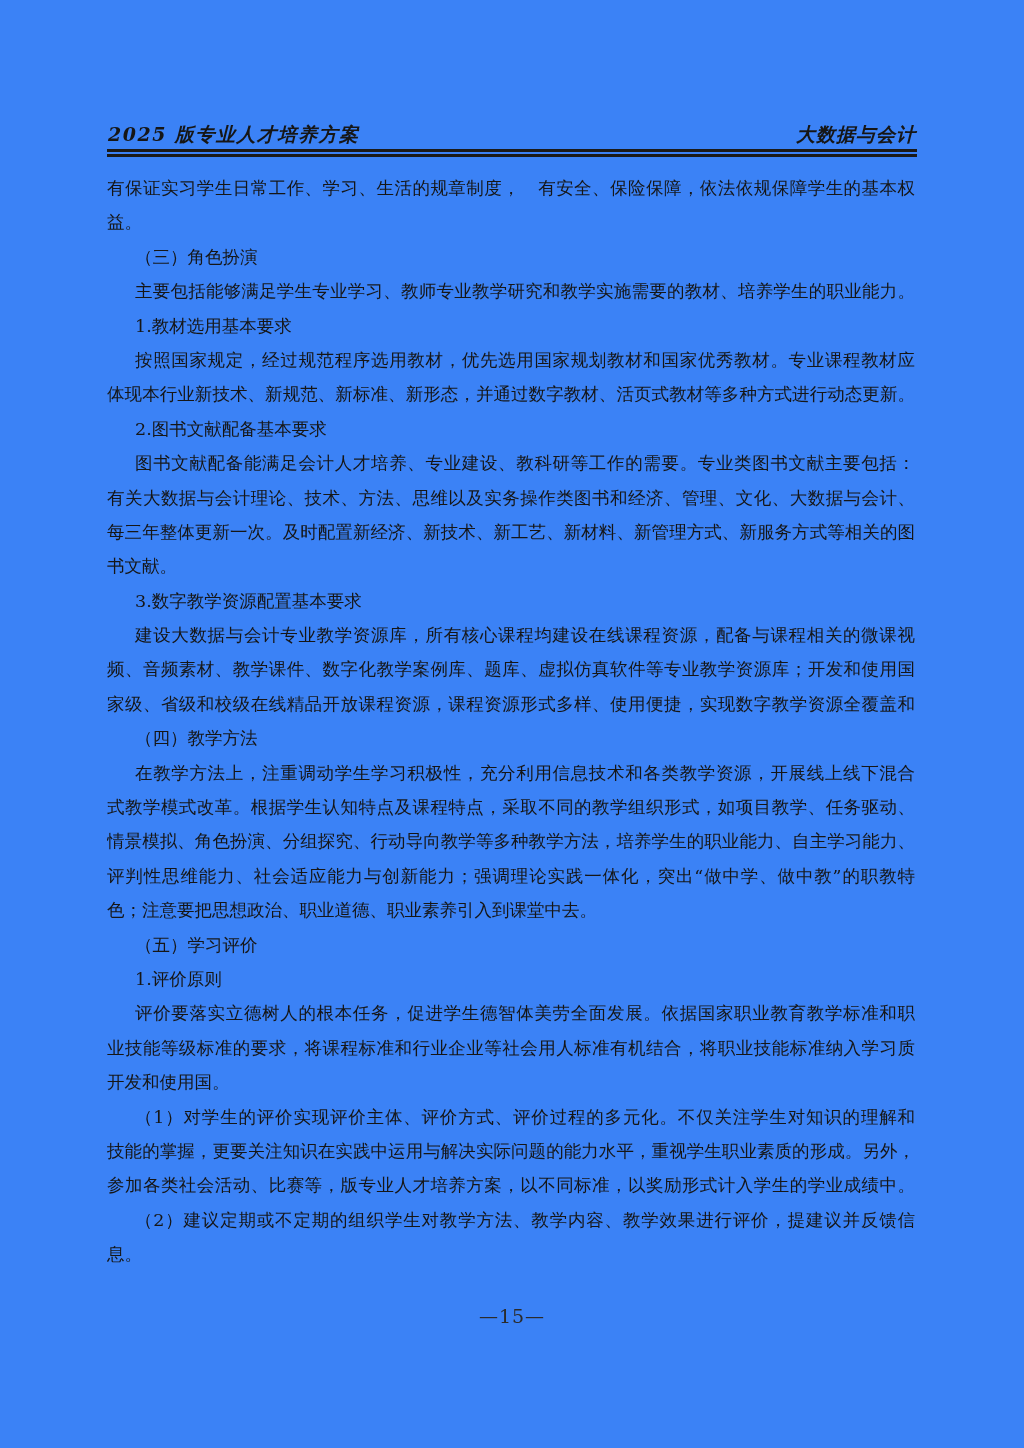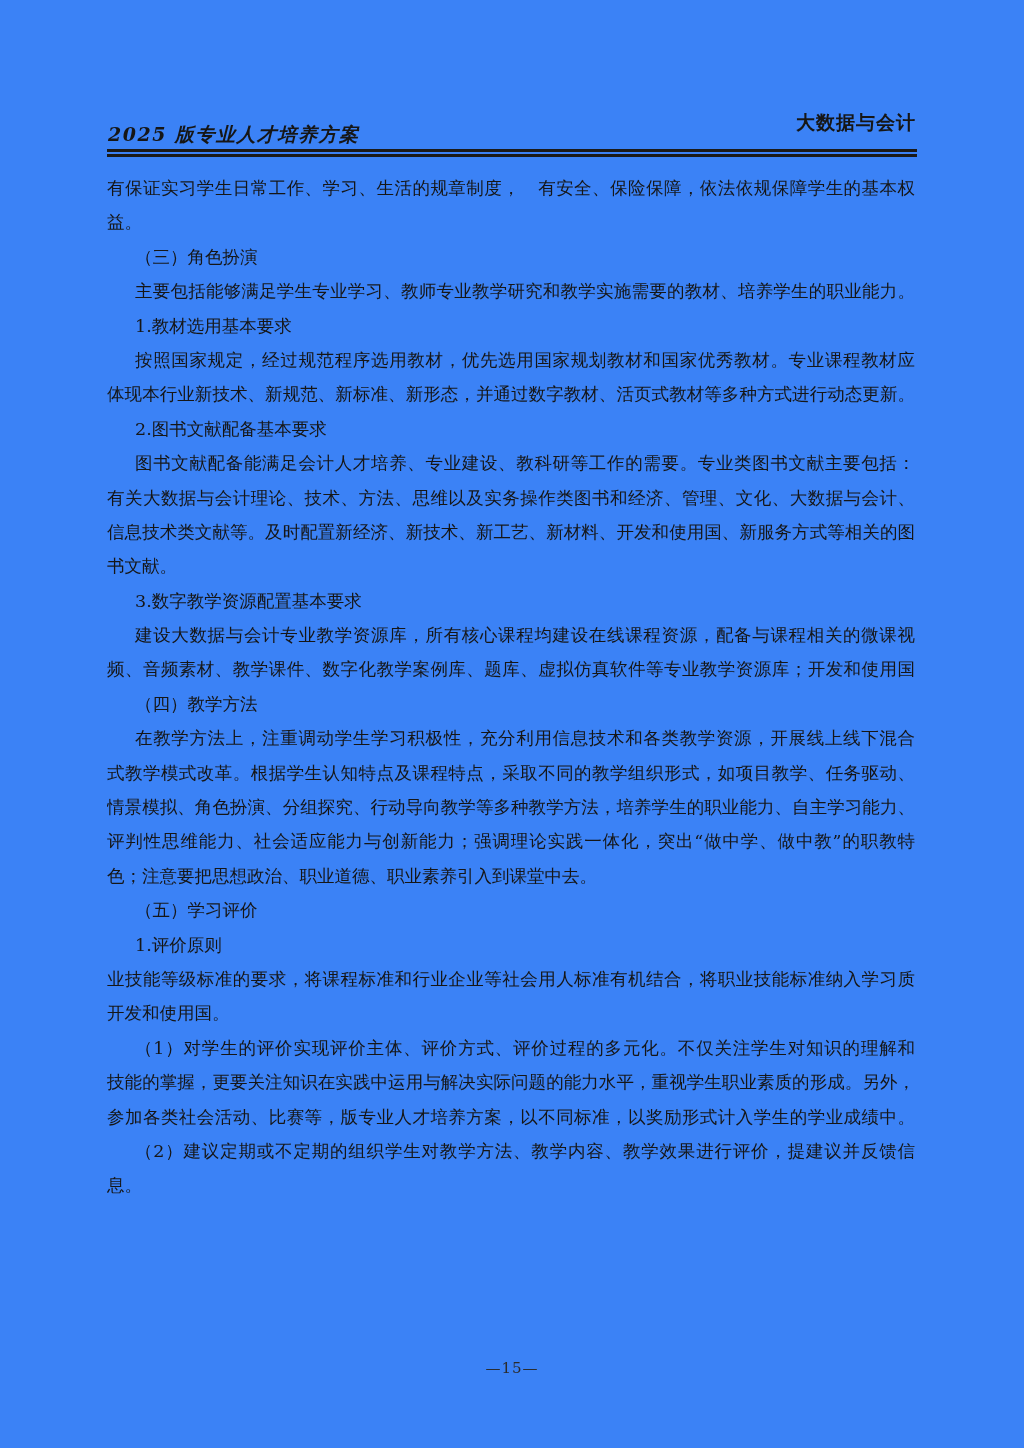--- a/index.html
+++ b/index.html
@@ -25,25 +25,26 @@
     line-height: 26px;
     font-size: 19px;
     font-weight: 700;
     font-style: italic;
     letter-spacing: 1.5px;
     white-space: nowrap;
   }
   .hdr-right {
     position: absolute;
     right: 108px;
-    top: 109px;
+    top: 121px;
     height: 26px;
     line-height: 26px;
     font-size: 19px;
     font-weight: 700;
+    font-style: italic;
     letter-spacing: 1px;
     white-space: nowrap;
   }
   .hdr-rule {
     position: absolute;
     left: 107px;
     top: 149px;
     width: 810px;
     height: 8px;
     box-sizing: border-box;
@@ -71,26 +72,26 @@
     text-align-last: justify;
     text-justify: inter-character;
   }
   .line.ind {
     text-indent: 28px;
   }
   
   .ftr {
     position: absolute;
     left: 0;
-    top: 1352px;
+    top: 1300px;
     width: 1024px;
     height: 32px;
     line-height: 32px;
     text-align: center;
-    font-size: 15px;
+    font-size: 19px;
     color: #2b2b2b;
     letter-spacing: 1px;
   }
 </style>
 </head>
 <body>
 
 <div class="page">
 
   <div class="hdr-left">2025 版专业人才培养方案</div>
@@ -103,33 +104,35 @@
       <div class="line j">有保证实习学生日常工作、学习、生活的规章制度，　有安全、保险保障，依法依规保障学生的基本权</div>
       <div class="line">益。</div>
       <div class="line ind">（三）角色扮演</div>
       <div class="line j ind">主要包括能够满足学生专业学习、教师专业教学研究和教学实施需要的教材、培养学生的职业能力。</div>
       <div class="line ind">1.教材选用基本要求</div>
       <div class="line j ind">按照国家规定，经过规范程序选用教材，优先选用国家规划教材和国家优秀教材。专业课程教材应</div>
       <div class="line j">体现本行业新技术、新规范、新标准、新形态，并通过数字教材、活页式教材等多种方式进行动态更新。</div>
       <div class="line ind">2.图书文献配备基本要求</div>
       <div class="line j ind">图书文献配备能满足会计人才培养、专业建设、教科研等工作的需要。专业类图书文献主要包括：</div>
       <div class="line j">有关大数据与会计理论、技术、方法、思维以及实务操作类图书和经济、管理、文化、大数据与会计、</div>
-      <div class="line j">信息技术类文献等。及时配置新经济、新技术、新工艺、新材料、开发和使用国、新服务方式等相关的图</div>
+      <div class="line j">每三年整体更新一次。及时配置新经济、新技术、新工艺、新材料、新管理方式、新服务方式等相关的图</div>
       <div class="line">书文献。</div>
       <div class="line ind">3.数字教学资源配置基本要求</div>
       <div class="line j ind">建设大数据与会计专业教学资源库，所有核心课程均建设在线课程资源，配备与课程相关的微课视</div>
       <div class="line j">频、音频素材、教学课件、数字化教学案例库、题库、虚拟仿真软件等专业教学资源库；开发和使用国</div>
+      <div class="line j">家级、省级和校级在线精品开放课程资源，课程资源形式多样、使用便捷，实现数字教学资源全覆盖和</div>
       <div class="line ind">（四）教学方法</div>
       <div class="line j ind">在教学方法上，注重调动学生学习积极性，充分利用信息技术和各类教学资源，开展线上线下混合</div>
       <div class="line j">式教学模式改革。根据学生认知特点及课程特点，采取不同的教学组织形式，如项目教学、任务驱动、</div>
       <div class="line j">情景模拟、角色扮演、分组探究、行动导向教学等多种教学方法，培养学生的职业能力、自主学习能力、</div>
       <div class="line j">评判性思维能力、社会适应能力与创新能力；强调理论实践一体化，突出“做中学、做中教”的职教特</div>
       <div class="line">色；注意要把思想政治、职业道德、职业素养引入到课堂中去。</div>
       <div class="line ind">（五）学习评价</div>
       <div class="line ind">1.评价原则</div>
+      <div class="line j ind">评价要落实立德树人的根本任务，促进学生德智体美劳全面发展。依据国家职业教育教学标准和职</div>
       <div class="line j">业技能等级标准的要求，将课程标准和行业企业等社会用人标准有机结合，将职业技能标准纳入学习质</div>
       <div class="line">开发和使用国。</div>
       <div class="line j ind">（1）对学生的评价实现评价主体、评价方式、评价过程的多元化。不仅关注学生对知识的理解和</div>
       <div class="line j">技能的掌握，更要关注知识在实践中运用与解决实际问题的能力水平，重视学生职业素质的形成。另外，</div>
       <div class="line j">参加各类社会活动、比赛等，版专业人才培养方案，以不同标准，以奖励形式计入学生的学业成绩中。</div>
       <div class="line j ind">（2）建议定期或不定期的组织学生对教学方法、教学内容、教学效果进行评价，提建议并反馈信</div>
       <div class="line">息。</div>
     </div>
 
   <div class="ftr">

